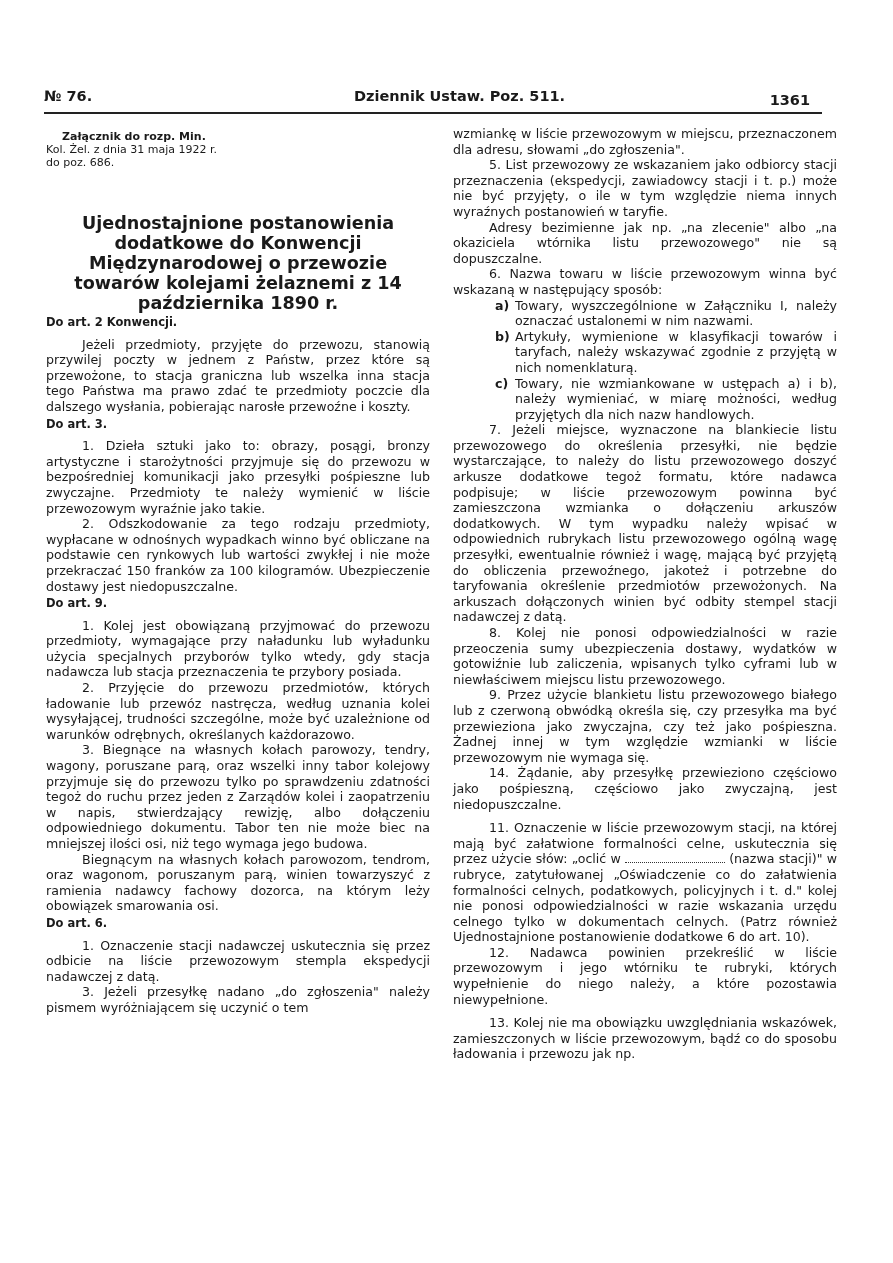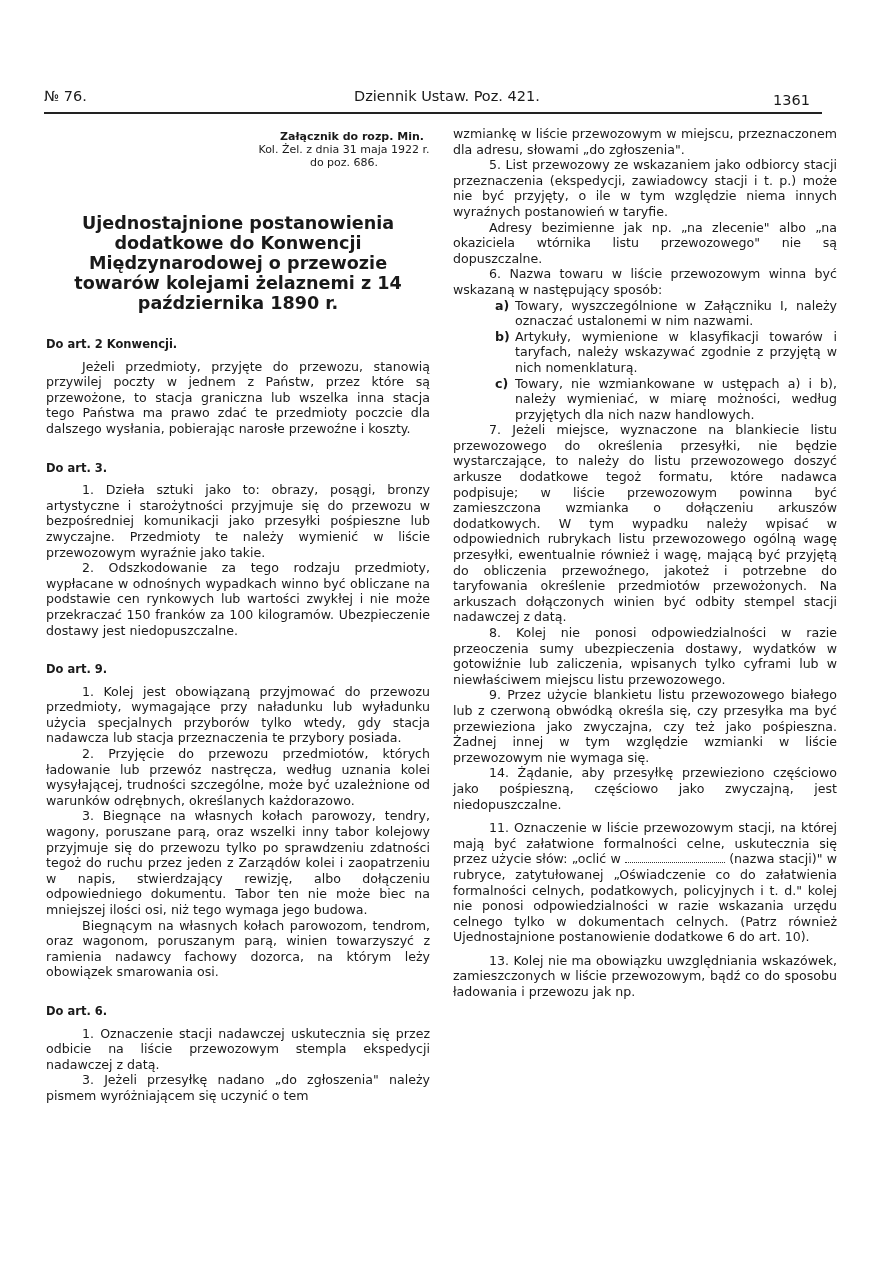--- a/index.html
+++ b/index.html
@@ -2,61 +2,61 @@
 <html><head>
   <meta charset="utf-8">
   <style>
     html, body { margin: 0; padding: 0; background: #ffffff; }
     body {
       width: 893px; height: 1263px; position: relative; overflow: hidden;
       font-family: "DejaVu Sans", sans-serif; color: #1a1a1a;
     }
     .header {
       position: absolute; left: 44px; top: 88px; width: 776px; height: 22px;
-      font-weight: normal; font-size: 14.5px;
+      font-weight: bold; font-size: 14.5px;
     }
     .header .left { position: absolute; left: 0; top: 0; }
     .header .center { position: absolute; left: 310px; top: 0; }
     .header .right { position: absolute; right: 10px; top: 4px; }
     .rule {
       position: absolute; left: 44px; top: 112px; width: 778px; height: 2px;
       background: #222;
     }
     .col {
       position: absolute; top: 126px; width: 384px;
       font-size: 12.6px; line-height: 15.6px; text-align: justify;
     }
     .col.left { left: 46px; }
     .col.right { left: 453px; }
     .attach {
-      margin-left: 212px; font-size: 11px; line-height: 13px; text-align: center;
+      font-size: 11px; line-height: 13px; text-align: left;
       margin-top: 4px;
     }
     .attach .lead { font-weight: bold; margin-left: 16px; }
     .title {
       margin-top: 44px; font-weight: bold; font-size: 17.6px; line-height: 20px;
       text-align: center; text-align-last: center;
     }
     .sec {
-      font-weight: bold; font-size: 11.5px; margin-top: 24px; margin-bottom: 6px;
+      font-weight: bold; font-size: 11.5px; margin-top: 2px; margin-bottom: 6px;
     }
     p { margin: 0; text-indent: 36px; }
     p.gap { margin-top: 8px; }
     .list { margin-left: 42px; }
     .list .item { display: flex; }
     .list .lbl { width: 20px; flex-shrink: 0; font-weight: bold; }
     .list .txt { flex: 1; }
     .dots { border-bottom: 1px dotted #333; display: inline-block; width: 100px; height: 10px; }
   </style>
 </head>
 <body>
 
 <div class="header">
   <span class="left">№ 76.</span>
-  <span class="center">Dziennik Ustaw. Poz. 421.</span>
+  <span class="center">Dziennik Ustaw. Poz. 511.</span>
   <span class="right">1361</span>
 </div>
 <div class="rule"></div>
 
 <div class="col left">
   <div class="attach">
     <div class="lead">Załącznik do rozp. Min.</div>
     <div>Kol. Żel. z dnia 31 maja 1922 r.</div>
     <div>do poz. 686.</div>
   </div>
@@ -97,14 +97,15 @@
     <div class="item">
       <span class="lbl">c)</span>
       <span class="txt">Towary, nie wzmiankowane w ustępach a) i b), należy wymieniać, w miarę możności, według przyjętych dla nich nazw handlowych.</span>
     </div>
   </div>
   <p>7. Jeżeli miejsce, wyznaczone na blankiecie listu przewozowego do określenia przesyłki, nie będzie wystarczające, to należy do listu przewozowego doszyć arkusze dodatkowe tegoż formatu, które nadawca podpisuje; w liście przewozowym powinna być zamieszczona wzmianka o dołączeniu arkuszów dodatkowych. W tym wypadku należy wpisać w odpowiednich rubrykach listu przewozowego ogólną wagę przesyłki, ewentualnie również i wagę, mającą być przyjętą do obliczenia przewoźnego, jakoteż i potrzebne do taryfowania określenie przedmiotów przewożonych. Na arkuszach dołączonych winien być odbity stempel stacji nadawczej z datą.</p>
   <p>8. Kolej nie ponosi odpowiedzialności w razie przeoczenia sumy ubezpieczenia dostawy, wydatków w gotowiźnie lub zaliczenia, wpisanych tylko cyframi lub w niewłaściwem miejscu listu przewozowego.</p>
   <p>9. Przez użycie blankietu listu przewozowego białego lub z czerwoną obwódką określa się, czy przesyłka ma być przewieziona jako zwyczajna, czy też jako pośpieszna. Żadnej innej w tym względzie wzmianki w liście przewozowym nie wymaga się.</p>
   <p>14. Żądanie, aby przesyłkę przewieziono częściowo jako pośpieszną, częściowo jako zwyczajną, jest niedopuszczalne.</p>
   <p class="gap"><span>11. Oznaczenie w liście przewozowym stacji, na której mają być załatwione formalności celne, uskutecznia się przez użycie słów: „oclić w</span> <span class="dots"></span> <span>(nazwa stacji)" w rubryce, zatytułowanej „Oświadczenie co do załatwienia formalności celnych, podatkowych, policyjnych i t. d." kolej nie ponosi odpowiedzialności w razie wskazania urzędu celnego tylko w dokumentach celnych. (Patrz również Ujednostajnione postanowienie dodatkowe 6 do art. 10).</span></p>
+  <p>12. Nadawca powinien przekreślić w liście przewozowym i jego wtórniku te rubryki, których wypełnienie do niego należy, a które pozostawia niewypełnione.</p>
   <p class="gap">13. Kolej nie ma obowiązku uwzględniania wskazówek, zamieszczonych w liście przewozowym, bądź co do sposobu ładowania i przewozu jak np.</p>
 </div>
 
 </body></html>

